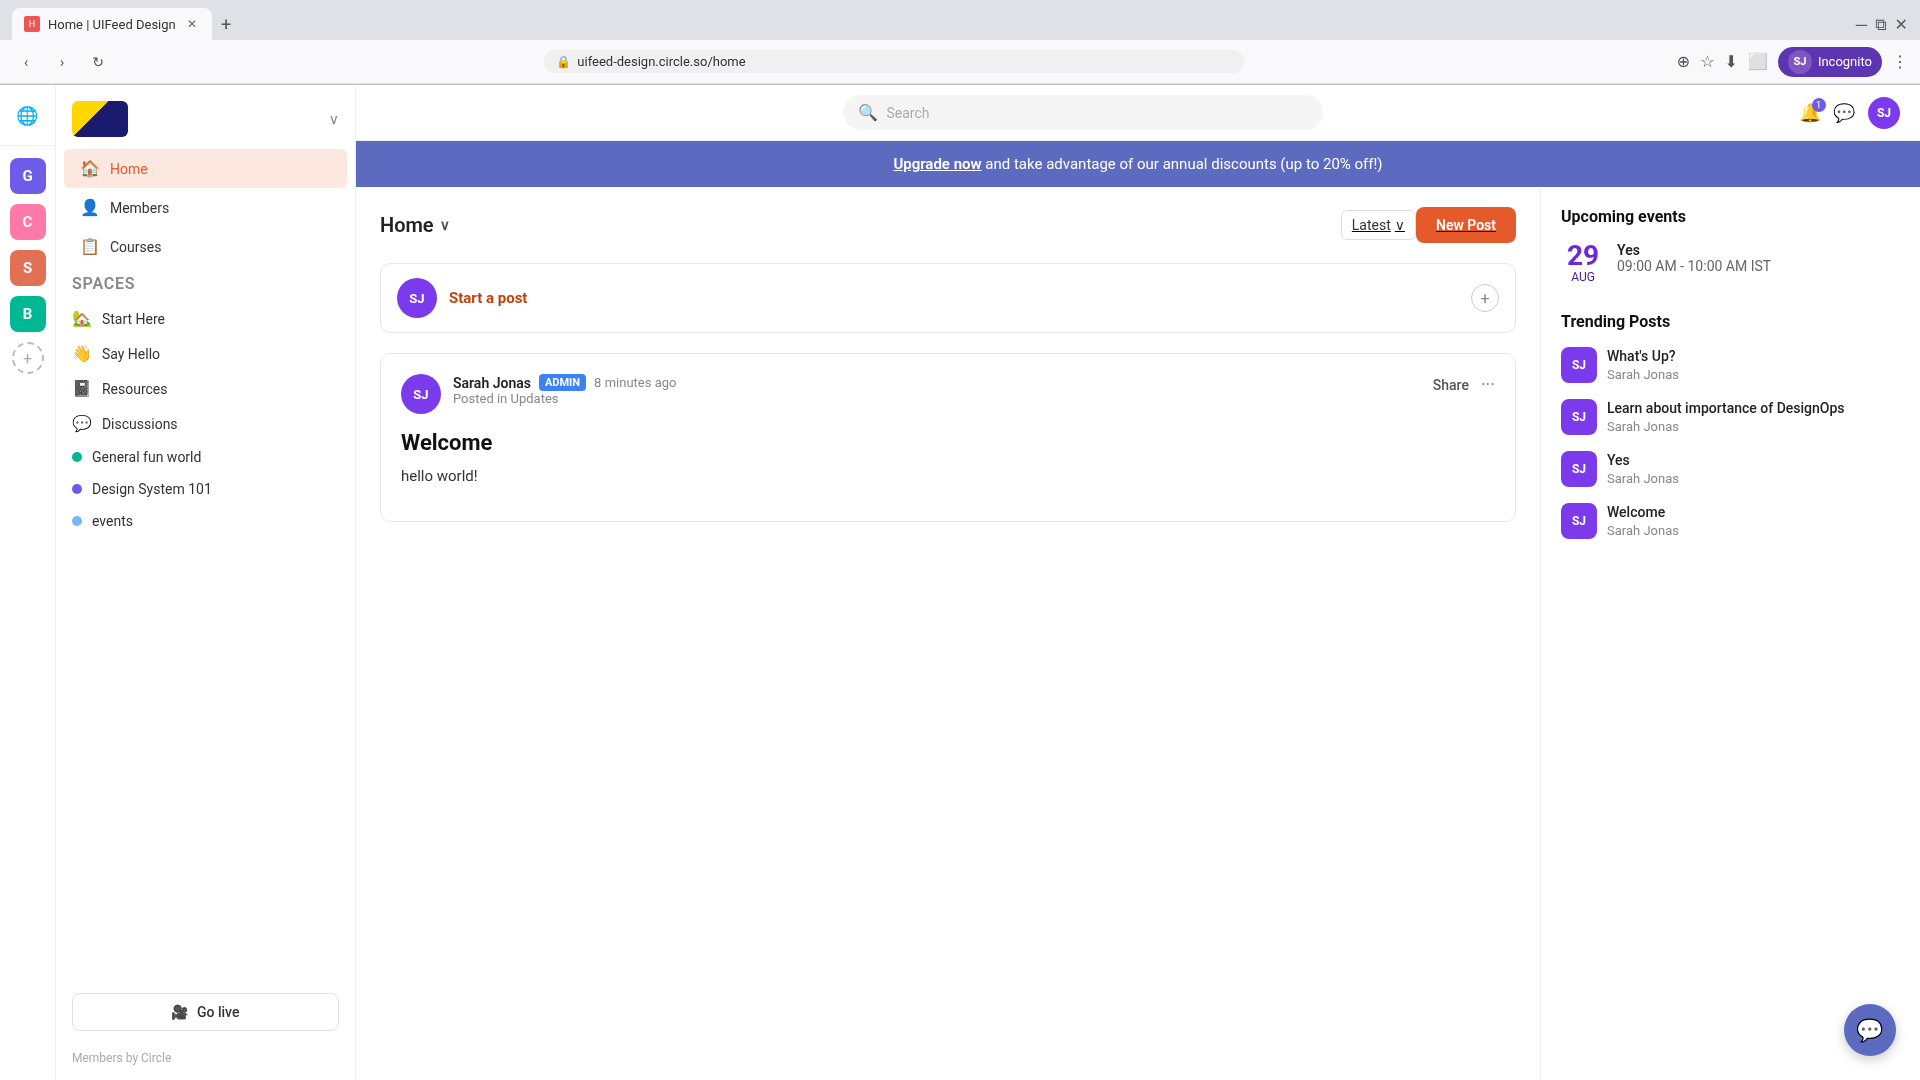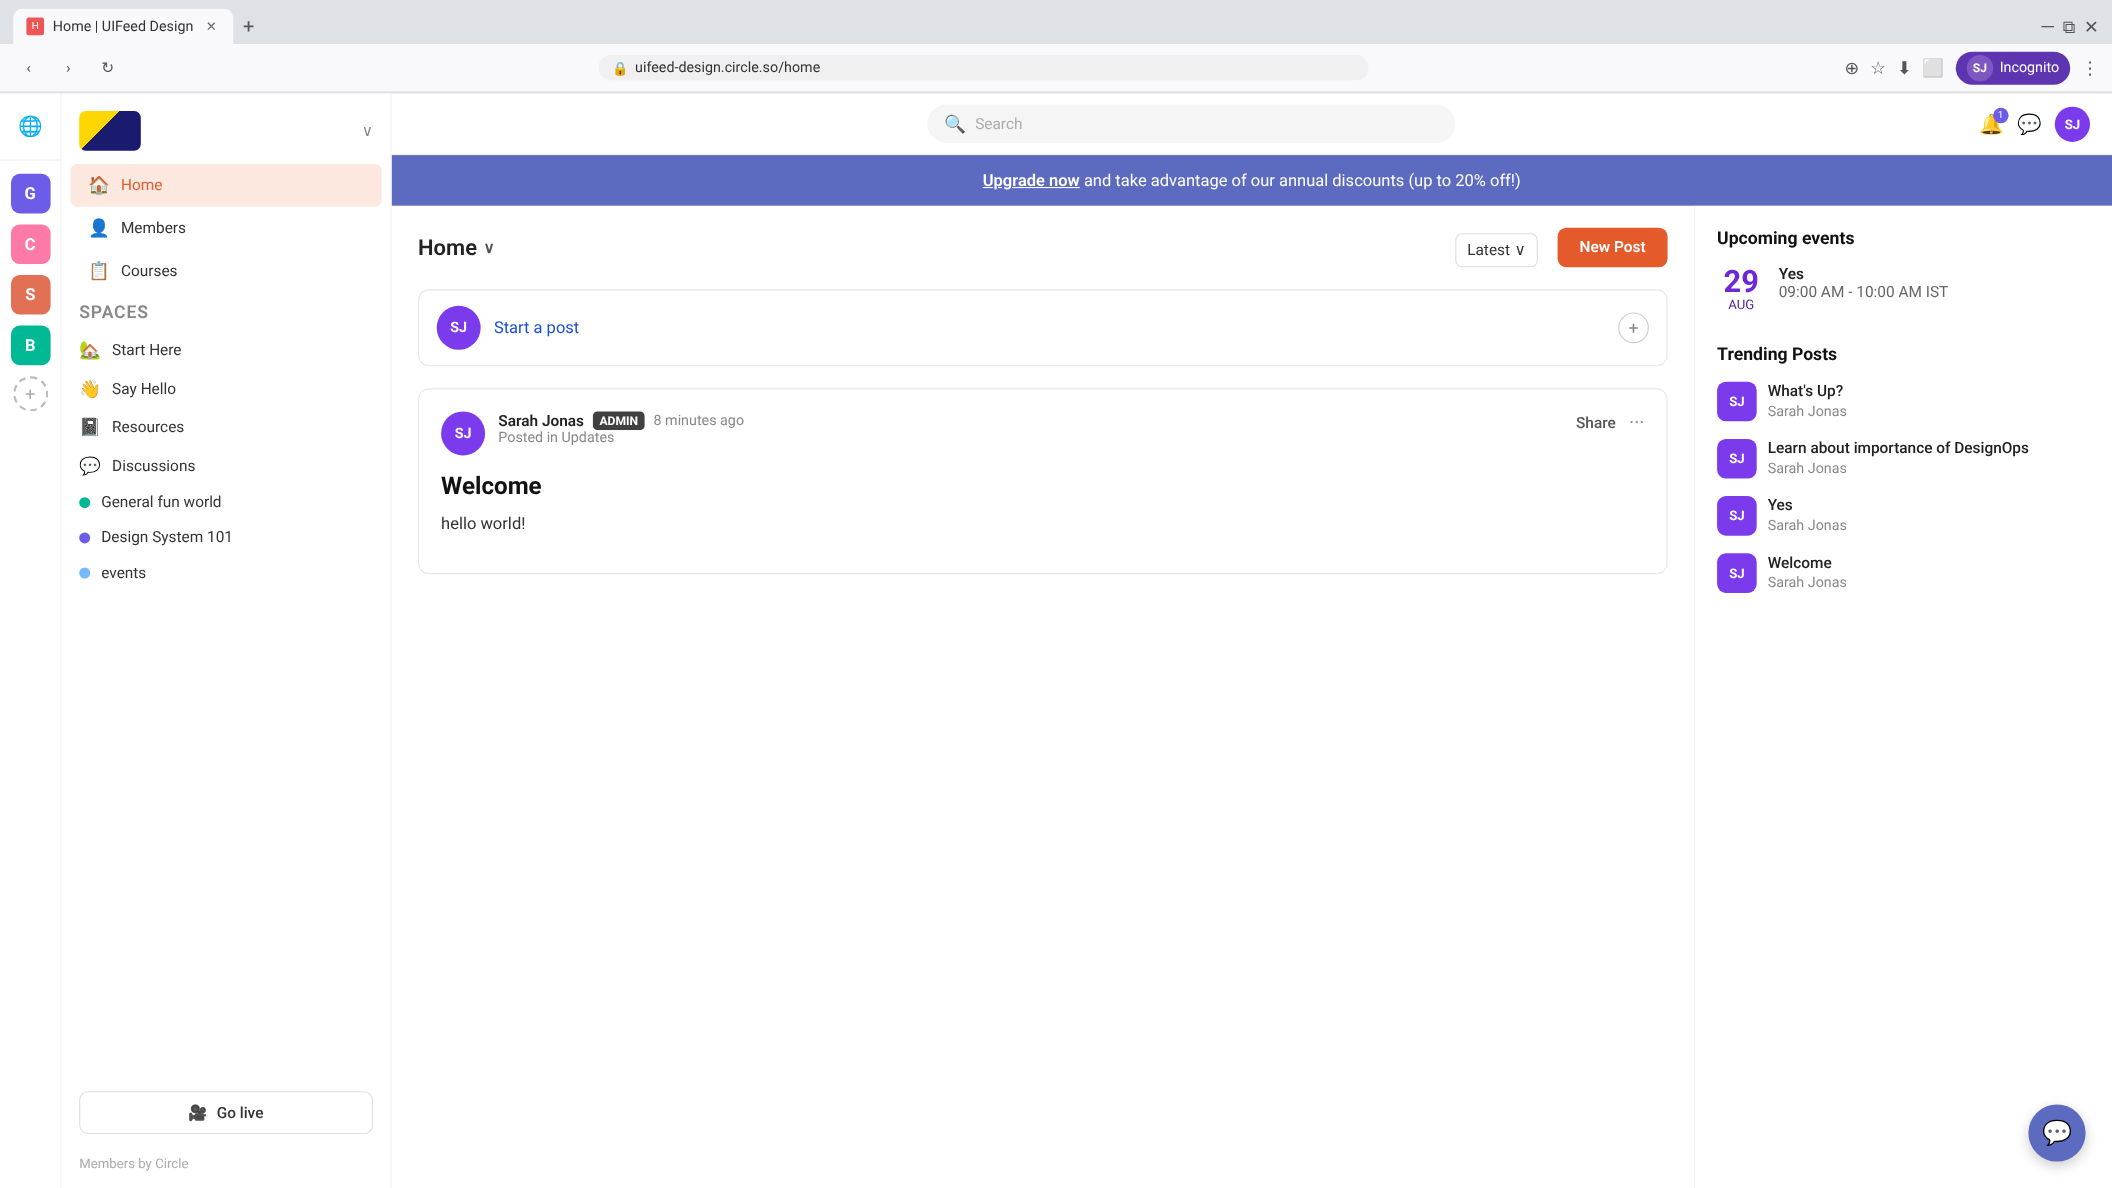--- a/index.html
+++ b/index.html
@@ -288,22 +288,23 @@
       font-weight: 600;
       color: #222;
       display: flex;
       align-items: center;
       gap: 6px;
     }
     .feed-title-chevron { font-size: 14px; color: #555; cursor: pointer; }
     .feed-controls {
       margin-left: auto;
       display: flex;
-      align-items: flex-end;
-      gap: 18px;
+      align-items: center;
+      gap: 0;
+      text-decoration: underline;
     }
     .latest-btn {
       display: flex; align-items: center; gap: 4px;
       font-size: 14px; color: #333;
       cursor: pointer;
       border: 1px solid #ddd;
       border-radius: 6px;
       padding: 6px 10px;
     }
     .new-post-btn {
@@ -323,22 +324,23 @@
       align-items: center;
       background: white;
       border: 1px solid #e8e8e8;
       border-radius: 10px;
       padding: 14px 16px;
       margin-bottom: 20px;
       gap: 12px;
     }
     .composer-placeholder {
       flex: 1;
-      color: #1d4ed8;
+      color: #c2410c;
       font-size: 15px;
+      font-weight: bold;
     }
     .composer-plus {
       width: 28px; height: 28px;
       border: 1.5px solid #ccc;
       border-radius: 50%;
       display: flex; align-items: center; justify-content: center;
       color: #888;
       cursor: pointer;
       font-size: 16px;
     }
@@ -365,21 +367,21 @@
       font-size: 13px; font-weight: bold; color: white;
       flex-shrink: 0;
     }
     .post-meta { flex: 1; }
     .post-author-row {
       display: flex; align-items: center; gap: 8px;
       flex-wrap: wrap;
     }
     .post-author { font-weight: 600; font-size: 14px; color: #222; }
     .admin-badge {
-      background: #404040;
+      background: #3b82f6;
       color: white;
       font-size: 11px;
       font-weight: 700;
       padding: 2px 6px;
       border-radius: 4px;
     }
     .post-time { font-size: 13px; color: #888; }
     .post-location { font-size: 13px; color: #888; }
     .post-actions {
       display: flex; align-items: center; gap: 12px;

